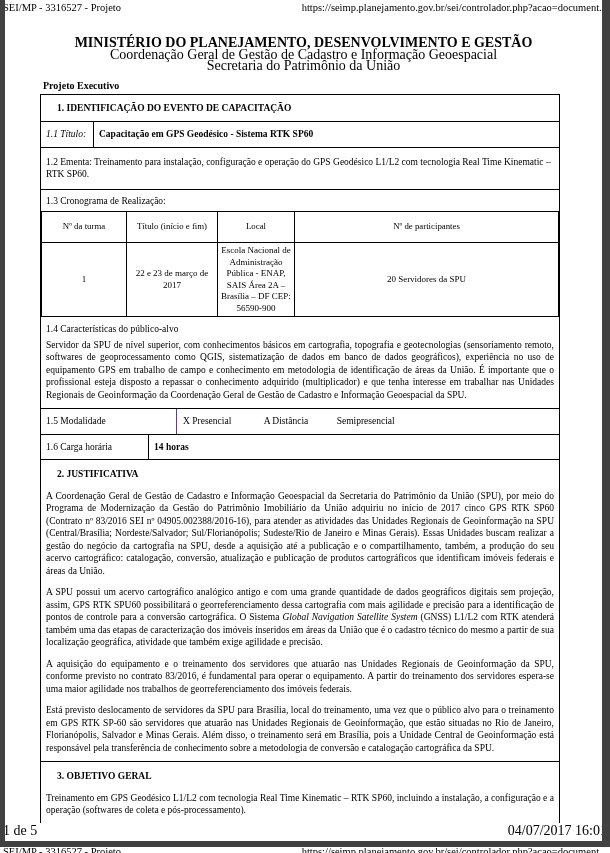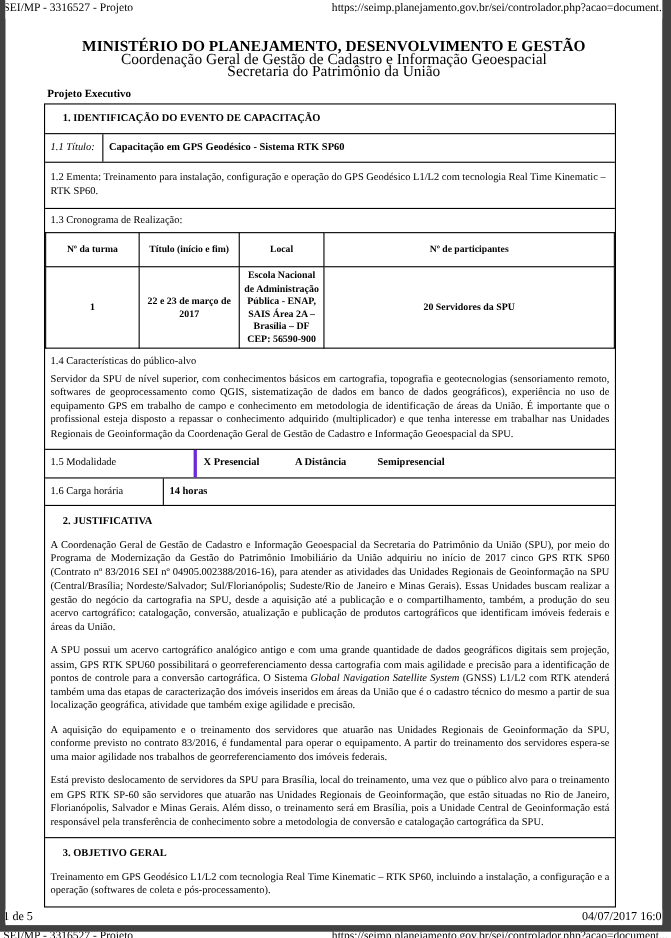--- a/index.html
+++ b/index.html
@@ -35,54 +35,54 @@
   }
   .frow{border-top:1px solid #000;}
   .frow:first-child{border-top:none;}
   .sec-title-row{padding:7px 6px 7px 16px;font-weight:bold;}
   .flexrow{display:flex;align-items:stretch;}
   .lbl-cell{padding:6px 4px 6px 5px;flex-shrink:0;box-sizing:border-box;}
   .val-cell{border-left:1px solid #000;padding:6px 5px;font-weight:bold;flex:1;}
   .titulo-lbl{width:52px;font-style:italic;}
   .modalidade-lbl{width:135px;}
   .carga-lbl{width:107px;font-family:Liberation Serif, serif;}
-  .opt-cell{border-left:3px solid #6d28d9;padding:6px 4px;flex:1;font-weight:bold;}
+  .opt-cell{border-left:1px solid #6d28d9;padding:6px 4px;flex:1;}
   .opt{display:inline-block;}
   .opt1{margin-left:2px;}
   .opt2{margin-left:30px;}
   .opt3{margin-left:26px;}
   .pad-cell{padding:8px 5px;}
   .cron-cell{padding:0;}
   .cron-label{padding:5px 5px 4px 5px;}
   table.cron{
     width:100%;border-collapse:collapse;table-layout:fixed;
     font-size:9px;line-height:11.5px;
   }
   table.cron th, table.cron td{
     border:1px solid #000;
-    font-weight:bold;
+    font-weight:normal;
     text-align:center;vertical-align:middle;
     padding:2px;
   }
   .col-turma{width:80px;}
   .col-periodo{width:86px;}
   .col-local{width:72px;}
   table.cron th{height:26px;font-size:8.8px;}
   td.local-cell{text-align:left;padding:2px 3px;}
   .pub-label{padding:6px 5px 3px 5px;}
   .pub-text{padding:0 5px 7px 5px;text-align:justify;}
   .text-cell{padding:6px 5px 7px 5px;}
   .sec-head{font-weight:bold;margin:2px 0 9px 11px;}
   .para{margin:0 0 9px 0;text-align:justify;}
   .para:last-child{margin-bottom:0;}
   .page-footer{
     position:absolute;bottom:2px;left:-5px;width:610px;
     box-sizing:border-box;padding:0 3px;
     display:flex;justify-content:space-between;
-    font-size:11px;background:#fff;
+    font-size:14px;background:#fff;
   }
   .next-sheet{
     position:absolute;top:847px;left:0;width:610px;height:6px;
     background:#fff;overflow:hidden;
   }
   .next-sheet-inner{
     display:flex;justify-content:space-between;
     padding:0 3px;font-size:10.5px;line-height:10px;
   }
 </style>

